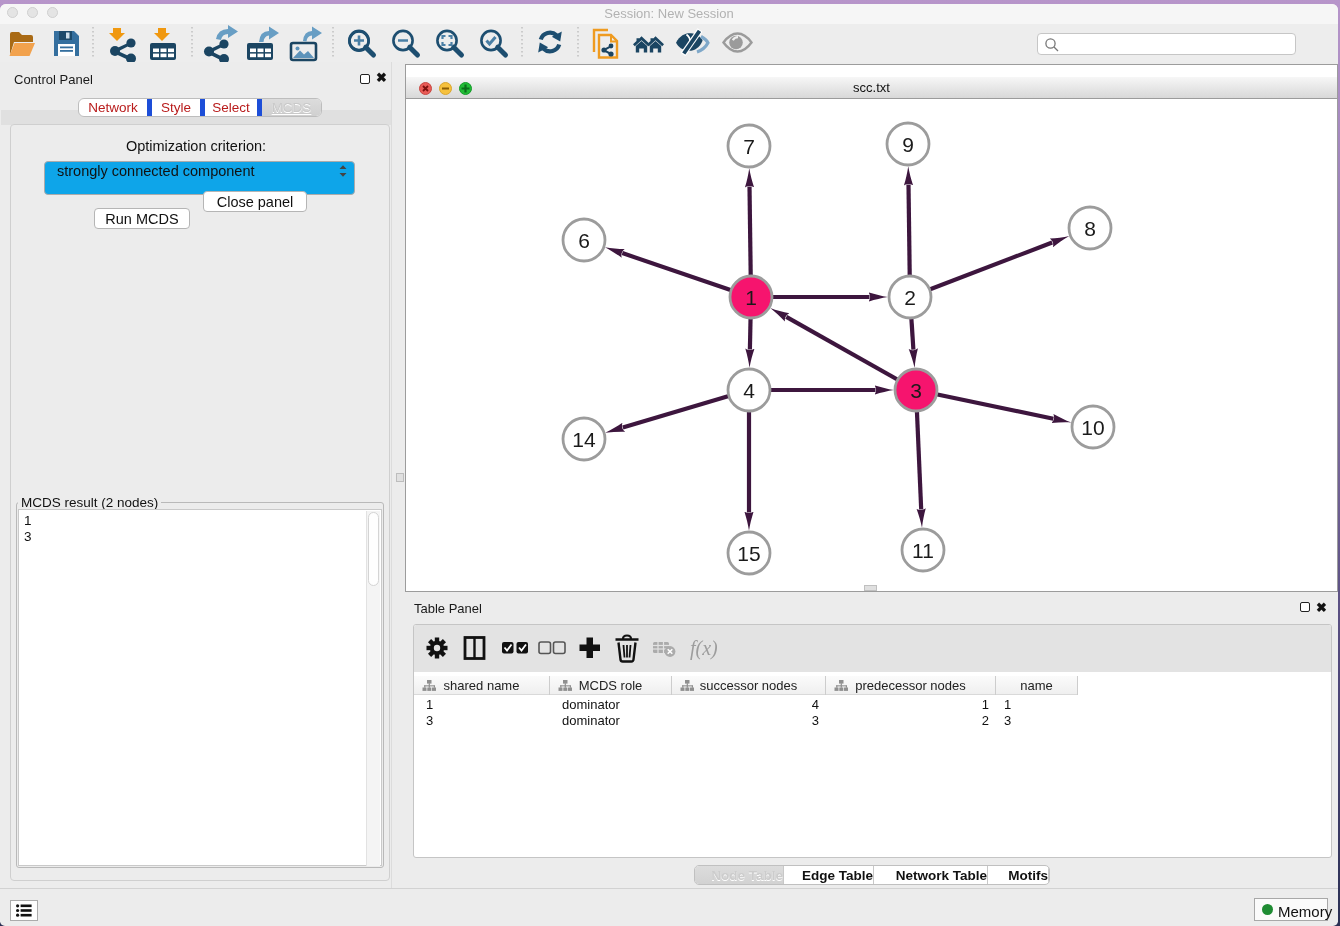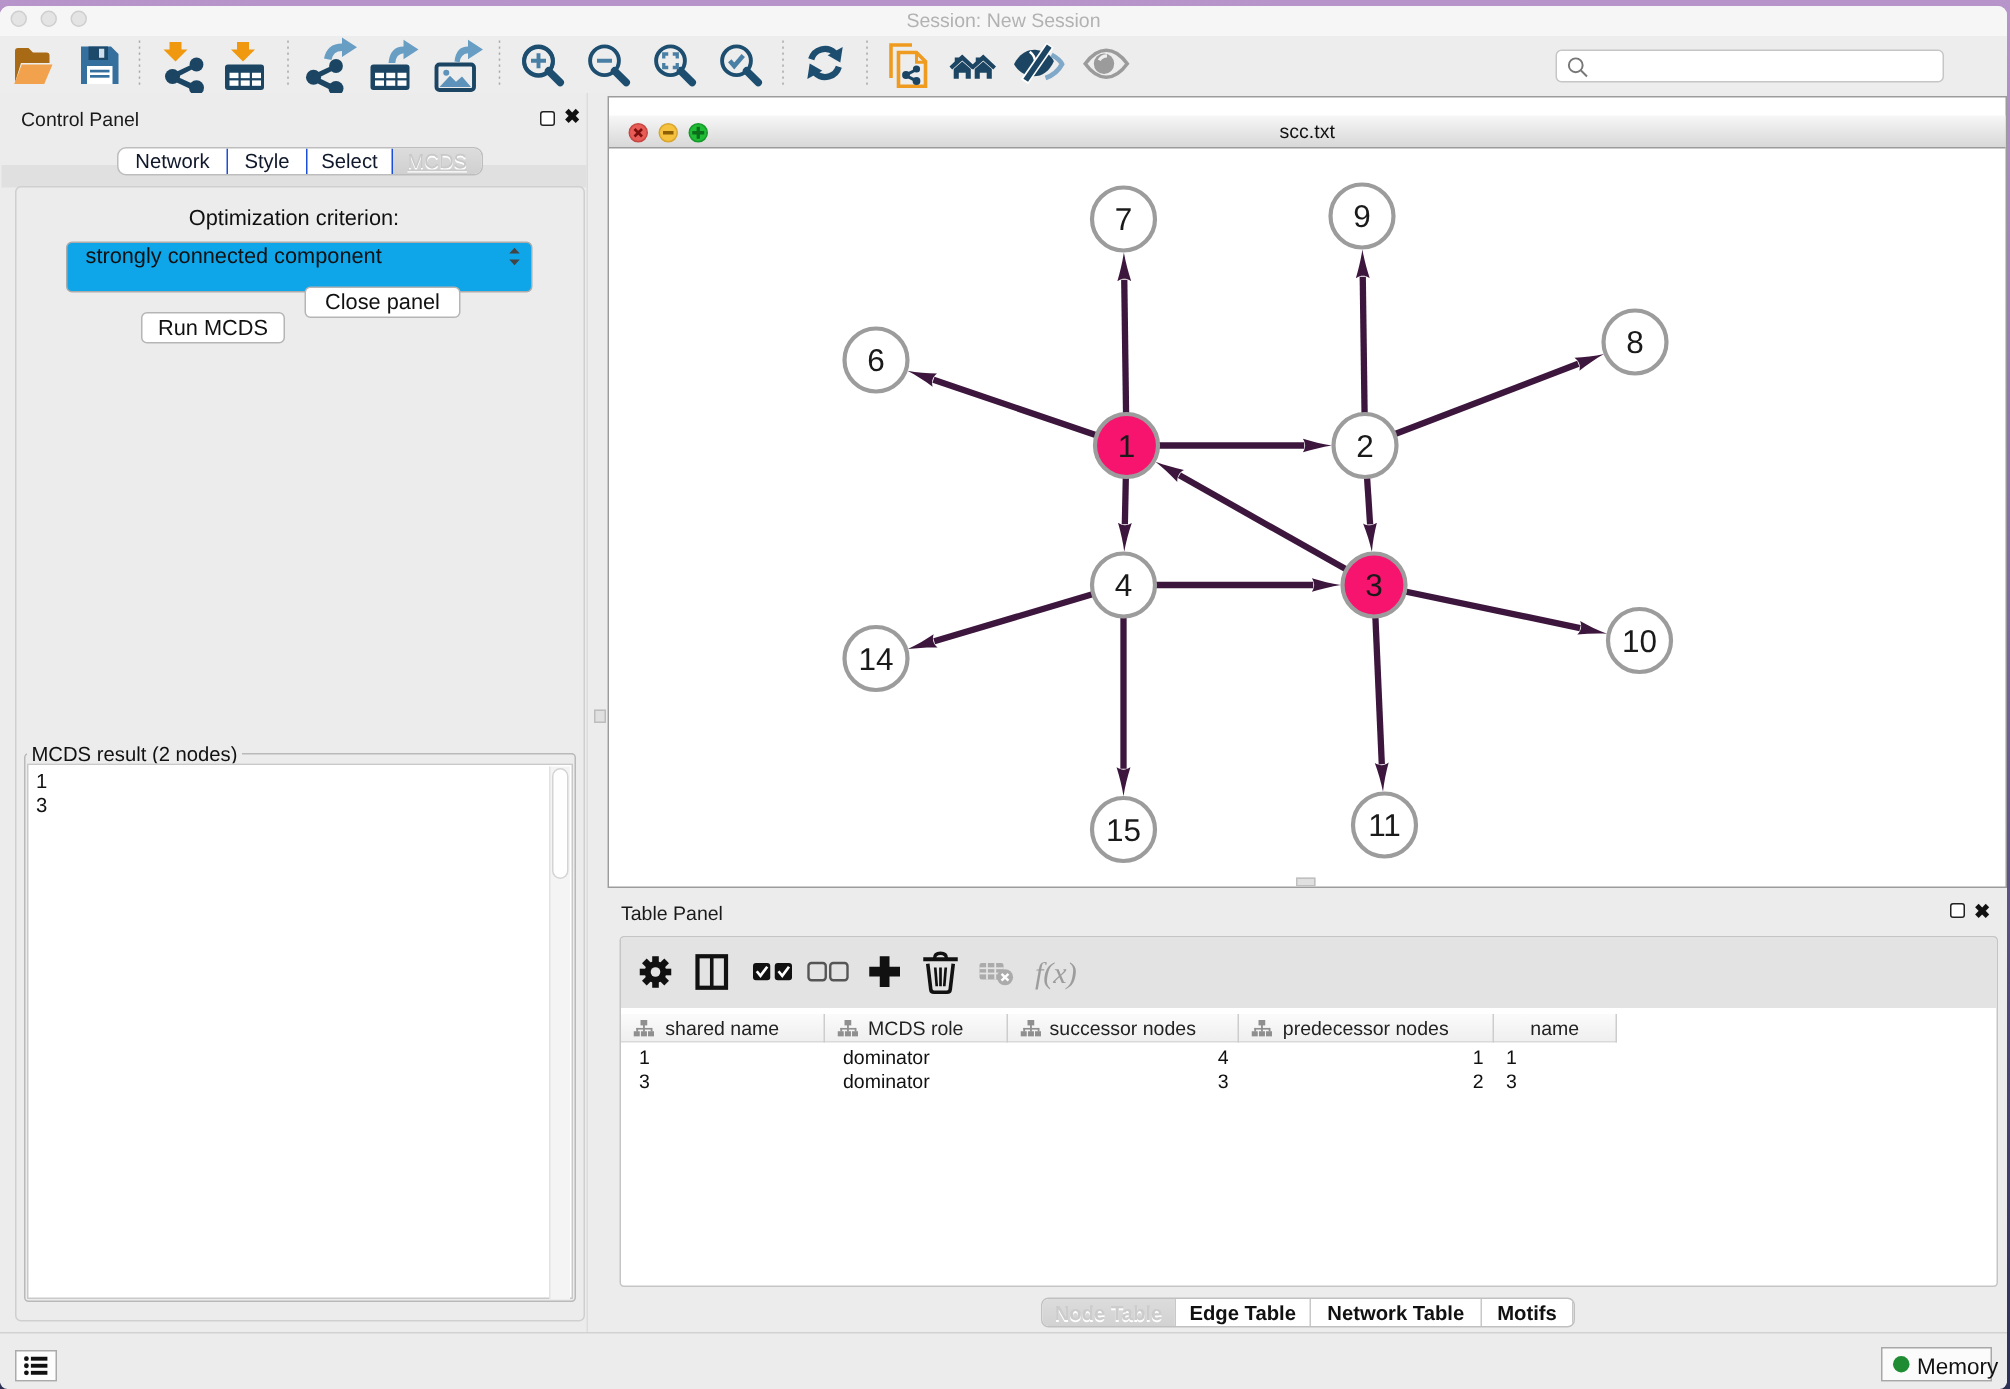--- a/index.html
+++ b/index.html
@@ -13,42 +13,42 @@
 
 #toolbar { position:absolute; left:0; top:20px; width:100%; height:38px; background:#ededed; }
 #search { position:absolute; left:1037px; top:29px; width:259px; height:22px; background:#fff; border:1px solid #c6c6c6; border-radius:4px; }
 
 #cpanel { position:absolute; left:0; top:58px; width:392px; height:826px; background:#ececec; border-right:1px solid #dcdcdc; }
 #cphead { position:absolute; left:14px; top:10px; font-size:13px; color:#1a1a1a; }
 .floatbtn { position:absolute; width:10px; height:10px; border:1.6px solid #222; border-radius:2px; background:#fff; }
 .closex { position:absolute; font-size:13px; font-weight:bold; color:#111; }
 
 #tabs { z-index:3; position:absolute; left:78px; top:36px; width:244px; height:19px; border:1px solid #bdbdbd; border-radius:6px; background:#fff; overflow:hidden; display:flex; }
-#tabs .tab { border-right:1px solid #1d4ed8; font-size:13.5px; color:#0f172a; text-align:center; line-height:18px; }
+#tabs .tab { border-right:5px solid #1d4ed8; font-size:13.5px; color:#b91c1c; text-align:center; line-height:18px; }
 #tabs .tab.sel { background:linear-gradient(180deg,#dcdcdc,#d0d0d0); color:#c9c9c9; text-shadow:0 1px 0 #fff; border-right:none;text-decoration:underline; }
 #cpbox { position:absolute; left:10px; top:62px; width:380px; height:757px; border:1px solid #cfcfcf; border-radius:4px; background:#ececec; }
 
 #statusbar { position:absolute; left:0; top:884px; width:100%; height:34px; background:#ececec; border-top:1px solid #d2d2d2; }
 
 #netframe { position:absolute; left:405px; top:60px; width:933px; height:528px; border:1px solid #9c9c9c; background:#fff; }
 #nettitle { position:absolute; left:0; top:12px; width:100%; height:22px; background:linear-gradient(180deg,#f7f7f7,#d8d8d8); border-bottom:1px solid #9b9b9b; }
 #nettitle .t { position:absolute; width:100%; text-align:center; top:3px; font-size:13px; color:#111; }
 .mac { position:absolute; top:5px; width:13px; height:13px; border-radius:50%; } .mac svg { display:block; margin:0; }
 
 #tpanel { position:absolute; left:405px; top:588px; width:933px; height:296px; background:#ececec; }
 #tphead { position:absolute; left:14px; top:9px; font-size:13px; color:#1a1a1a; }
 #tinset { position:absolute; left:8px; top:32px; width:919px; height:234px; border:1px solid #c5c5c5; border-radius:3px; background:#fff; overflow:hidden; }
 #ttoolbar { position:absolute; left:0; top:0; width:100%; height:47px; background:#e3e3e3; }
 
 #thead { position:absolute; left:0px; top:51px; width:664px; height:19px; background:linear-gradient(180deg,#fbfbfb,#efefef); border-bottom:1px solid #d9d9d9; }
 .hcol { position:absolute; top:0; height:19px; border-right:1px solid #cdcdcd; font-size:13px; color:#222; text-align:center; line-height:19px; }
 .cell { position:absolute; font-size:13px; color:#111; }
 
 #btabs { position:absolute; left:289px; top:273px; height:20px; border:1px solid #c0c0c0; border-radius:5px; background:#fff; overflow:hidden; display:flex; }
-#btabs .tab { border-right:1px solid #c8c8c8; font-size:13.5px; color:#111; text-align:center; line-height:19px; font-weight:600; }
+#btabs .tab { border-right:1px solid #c8c8c8; font-size:13.5px; color:#111; text-align:right; line-height:19px; font-weight:600; }
 #btabs .tab.sel { background:linear-gradient(180deg,#dcdcdc,#d2d2d2); color:#ccc; text-shadow:0 1px 0 #fff; }
 </style>
 </head>
 <body>
 <div id="window">
   <div id="titlebar">
     <div class="tl" style="left:7px;"></div>
     <div class="tl" style="left:27px;"></div>
     <div class="tl" style="left:47px;"></div>
     <div id="wtitle">Session: New Session</div>

